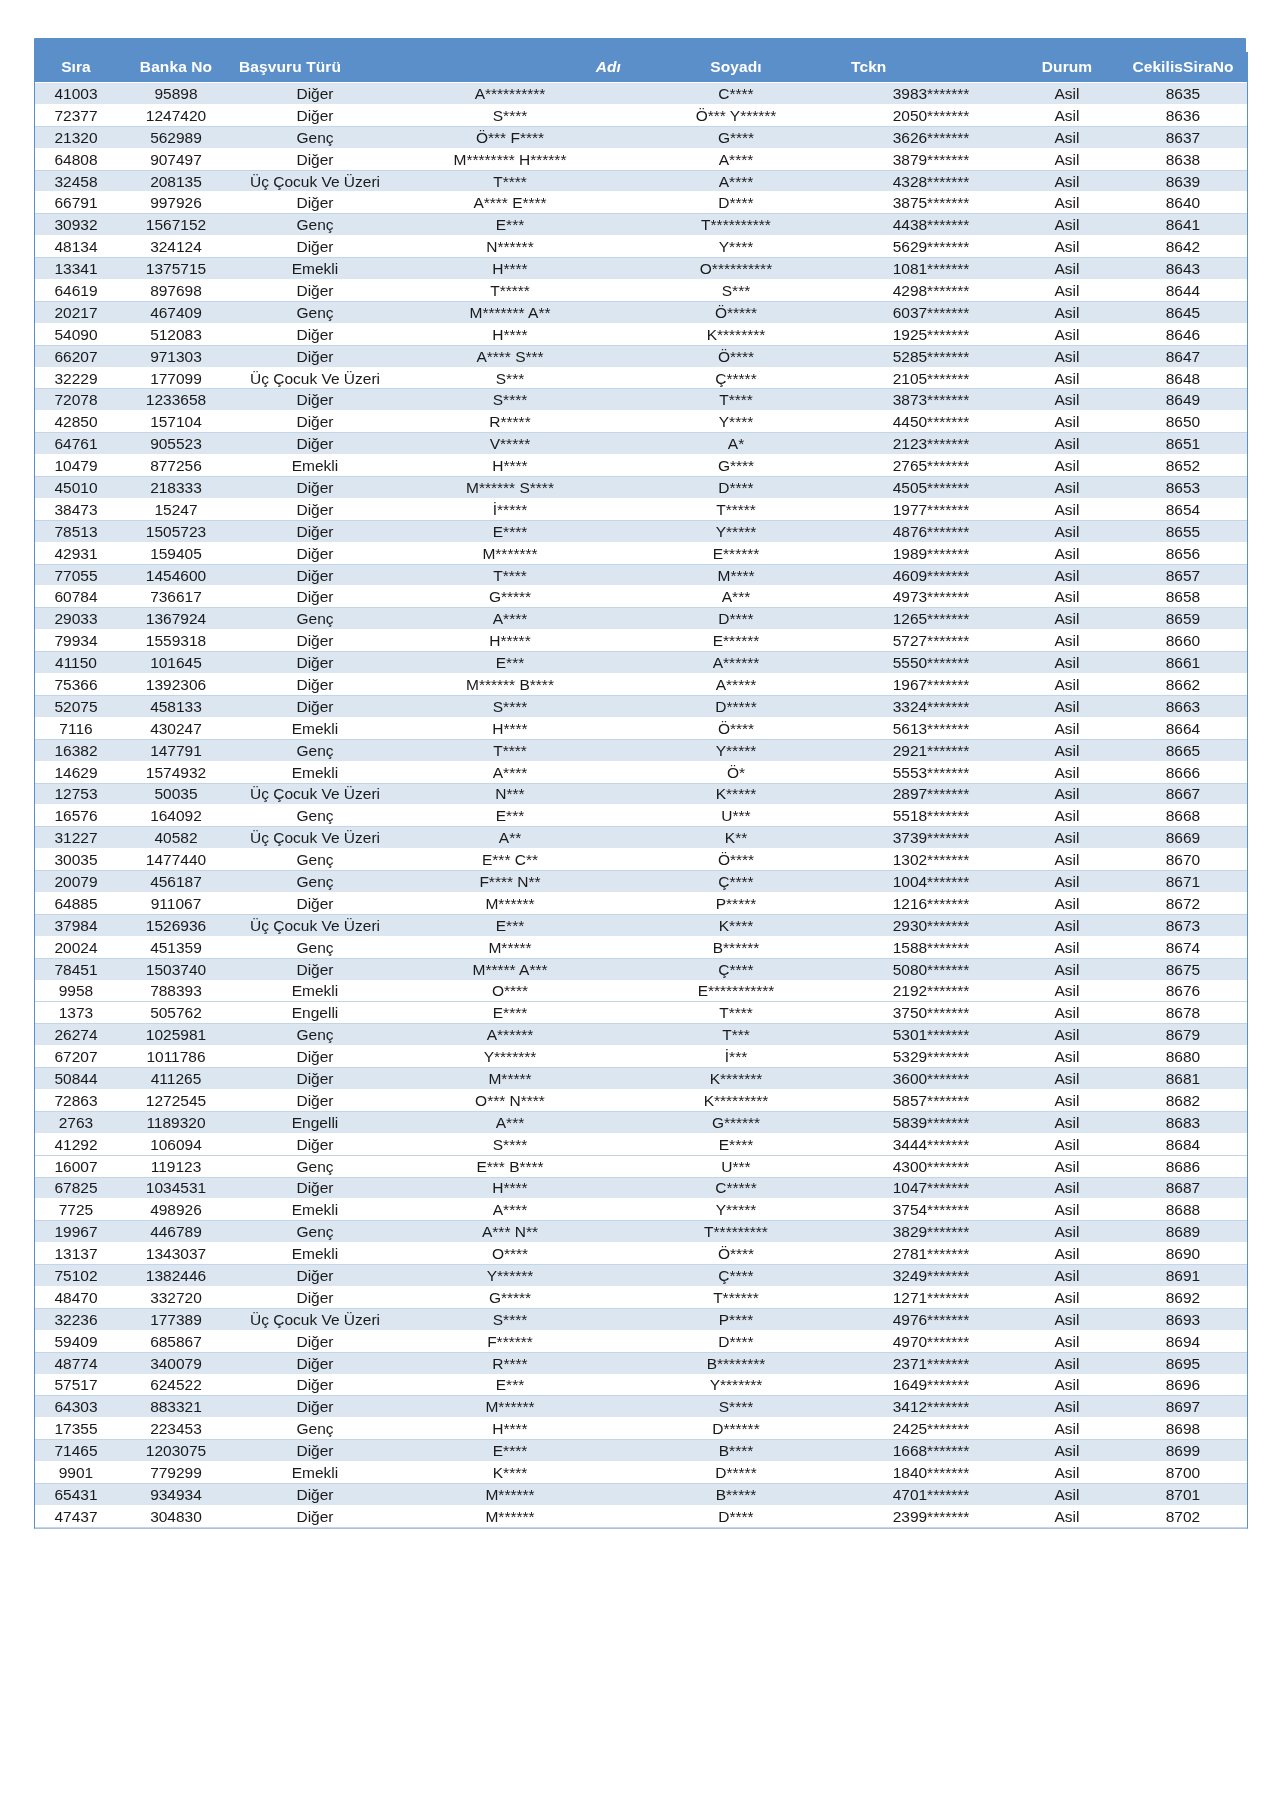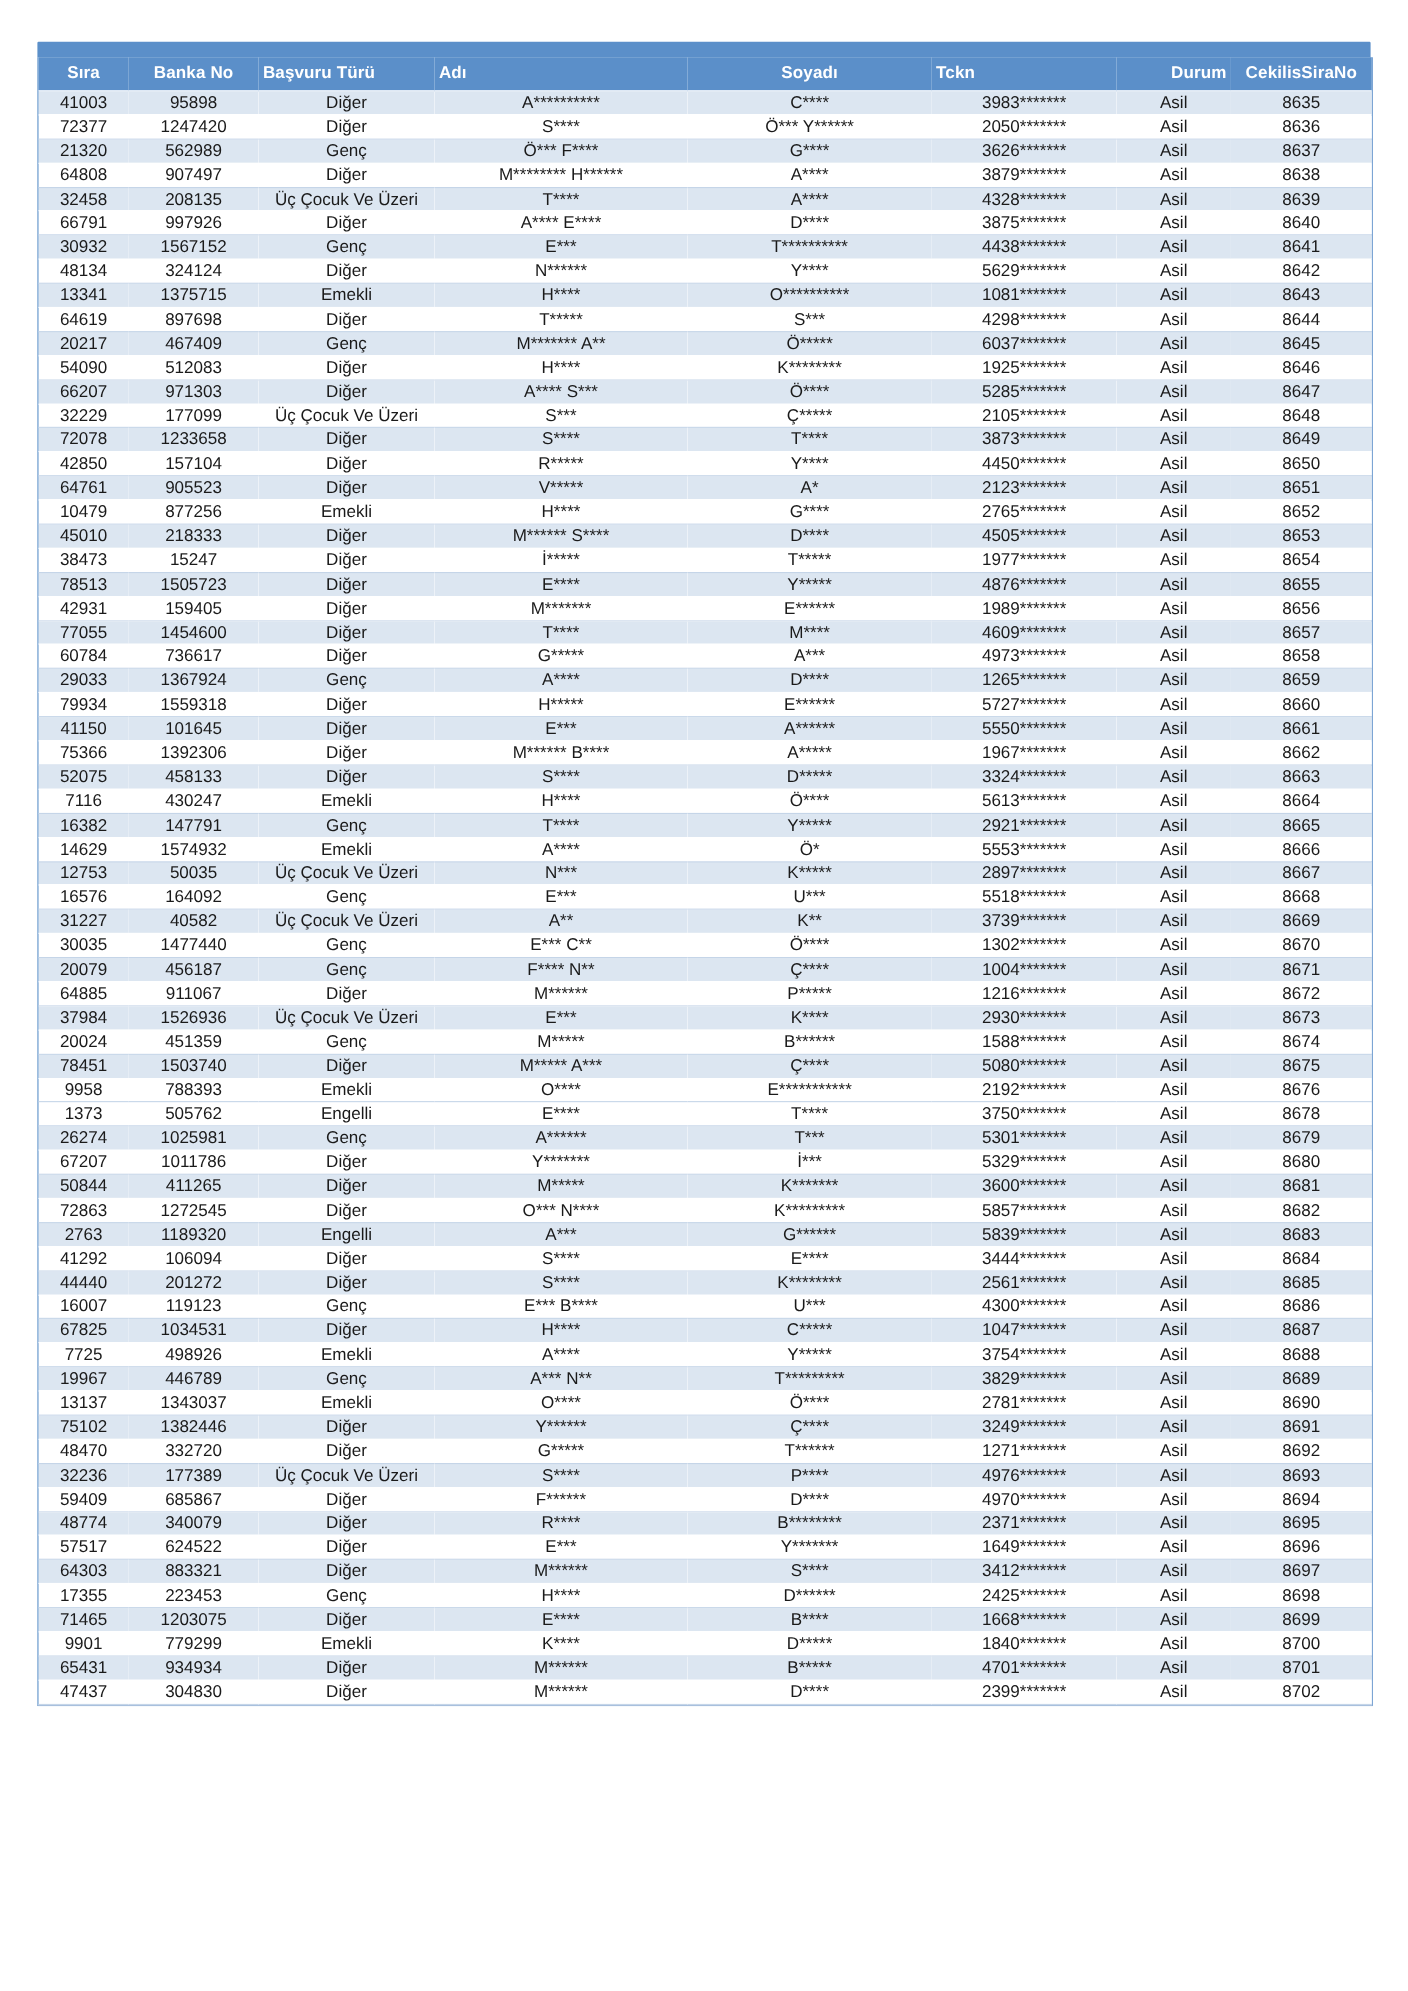--- a/index.html
+++ b/index.html
@@ -75,24 +75,24 @@
   .col-basvuru   { width: 160px; }
   .col-adi       { width: 230px; }
   .col-soyadi    { width: 222px; }
   .col-tckn      { width: 168px; }
   .col-durum     { width: 104px; }
   .col-cekilis   { width: 128px; }
 
   thead th.col-sira    { text-align: center; }
   thead th.col-banka   { text-align: center; }
   thead th.col-basvuru { text-align: left; }
-  thead th.col-adi     { text-align: left; }
+  thead th.col-adi     { text-align: right; font-style: italic; }
   thead th.col-soyadi  { text-align: center; }
   thead th.col-tckn    { text-align: left; }
-  thead th.col-durum   { text-align: right; }
+  thead th.col-durum   { text-align: center; }
   thead th.col-cekilis { text-align: center; }
 
   .table-wrap {
     border-left: 1px solid #5b8fc9;
     border-right: 1px solid #5b8fc9;
     border-bottom: 1px solid #a8c0dd;
     width: 1214px;
     box-sizing: border-box;
   }
 </style>
@@ -609,30 +609,20 @@
           <tr class="even">
             <td class="col-sira">41292</td>
             <td class="col-banka">106094</td>
             <td class="col-basvuru">Diğer</td>
             <td class="col-adi">S****</td>
             <td class="col-soyadi">E****</td>
             <td class="col-tckn">3444*******</td>
             <td class="col-durum">Asil</td>
             <td class="col-cekilis">8684</td>
           </tr>
-          <tr class="odd">
-            <td class="col-sira">44440</td>
-            <td class="col-banka">201272</td>
-            <td class="col-basvuru">Diğer</td>
-            <td class="col-adi">S****</td>
-            <td class="col-soyadi">K********</td>
-            <td class="col-tckn">2561*******</td>
-            <td class="col-durum">Asil</td>
-            <td class="col-cekilis">8685</td>
-          </tr>
           <tr class="even">
             <td class="col-sira">16007</td>
             <td class="col-banka">119123</td>
             <td class="col-basvuru">Genç</td>
             <td class="col-adi">E*** B****</td>
             <td class="col-soyadi">U***</td>
             <td class="col-tckn">4300*******</td>
             <td class="col-durum">Asil</td>
             <td class="col-cekilis">8686</td>
           </tr>

